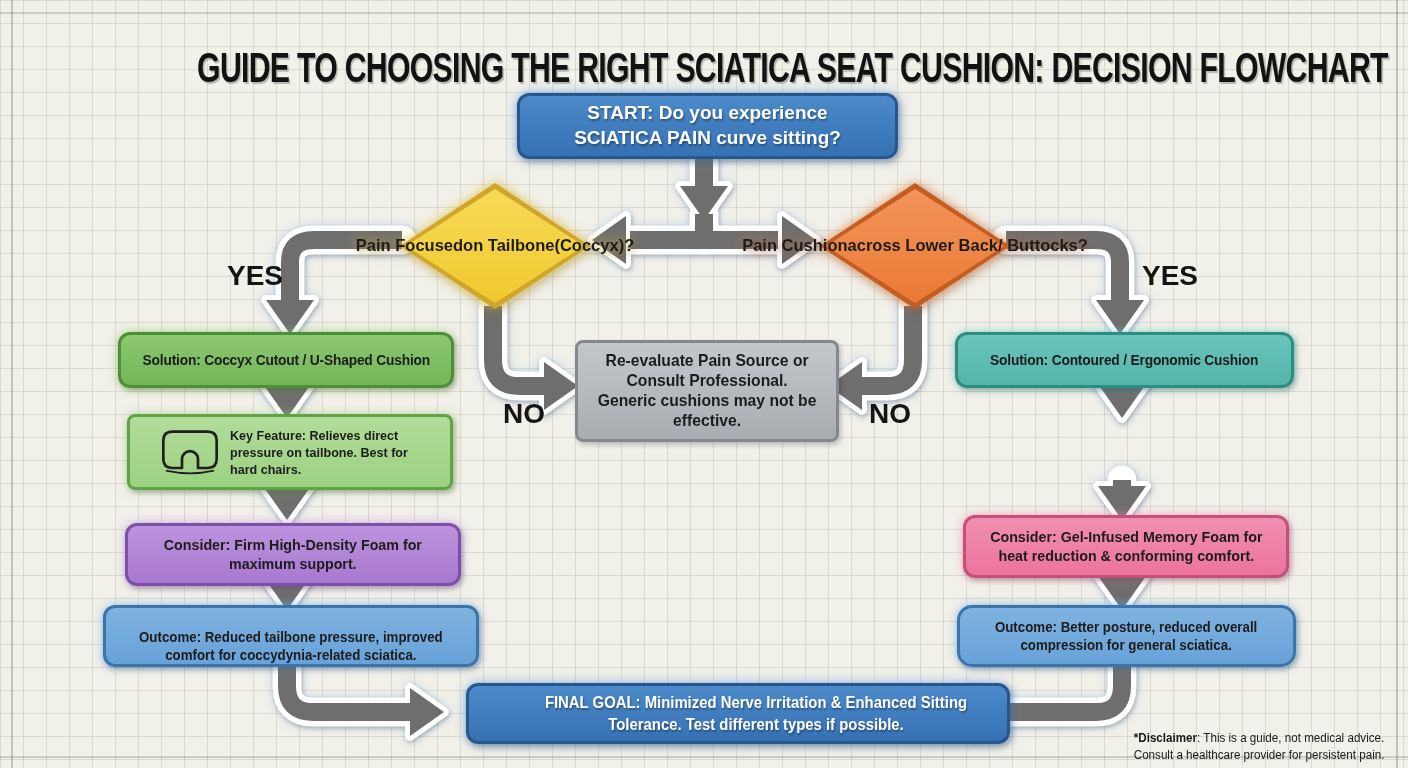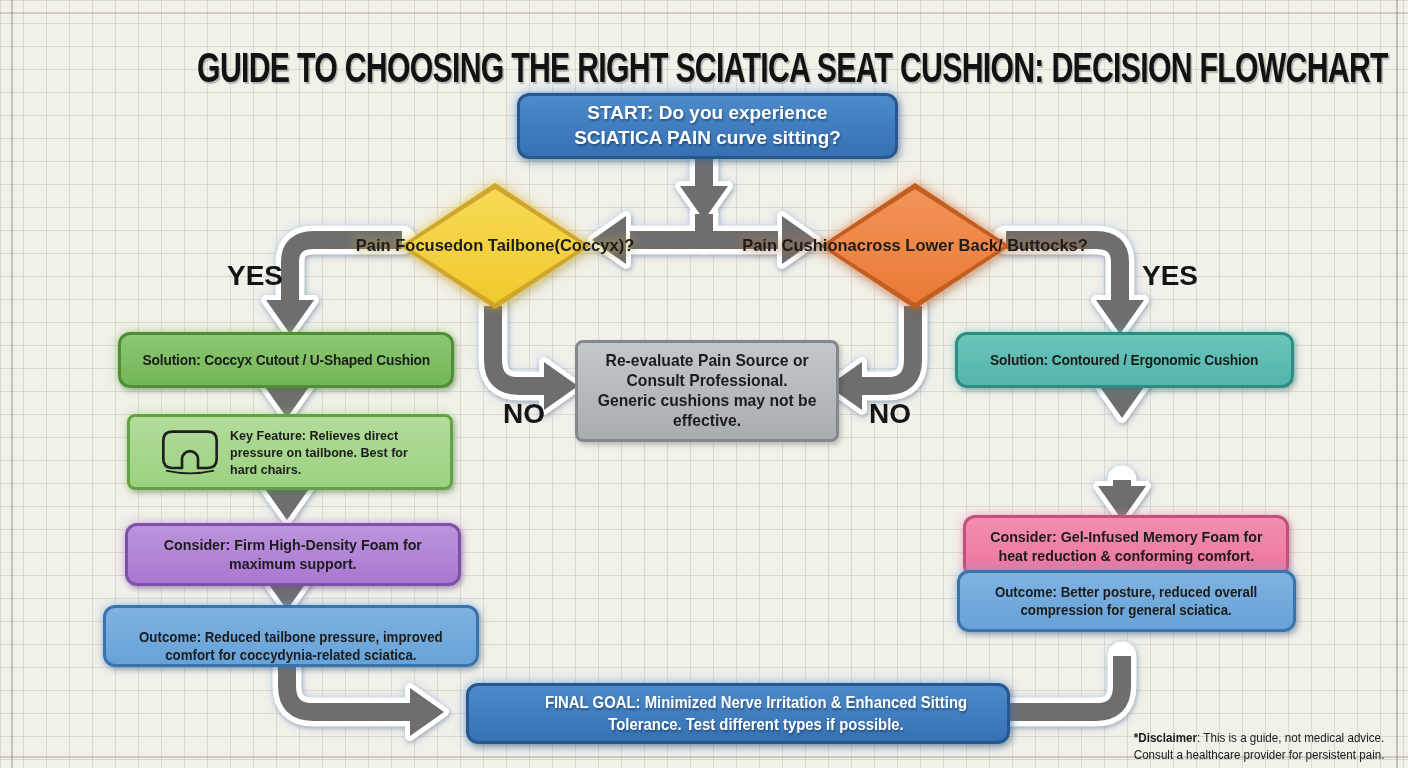--- a/index.html
+++ b/index.html
@@ -85,23 +85,23 @@
     background:linear-gradient(180deg,#bc93dd,#a878d0);border-color:#7e4ea8;
     box-shadow:2px 3px 5px rgba(0,0,0,.22),0 0 10px rgba(180,140,220,.7);margin-top:8px;}
   #n-con-right{left:963px;top:515px;width:320px;height:57px;
     background:linear-gradient(180deg,#f18fb1,#ec739d);border-color:#c44f7b;
     box-shadow:2px 3px 5px rgba(0,0,0,.22),0 0 10px rgba(240,140,175,.7);}
   #n-con-left .ln,#n-con-right .ln{font-size:15px;line-height:1.25;}
 
   #n-out-left{left:103px;top:605px;width:370px;height:56px;
     background:linear-gradient(180deg,#7fb2e0,#67a2d8);border-color:#3a74ac;
     box-shadow:2px 3px 5px rgba(0,0,0,.22),0 0 10px rgba(120,170,225,.75);align-items:flex-end;}
-  #n-out-right{left:957px;top:570px;width:333px;height:56px;
+  #n-out-right{left:957px;top:605px;width:333px;height:56px;
     background:linear-gradient(180deg,#7fb2e0,#67a2d8);border-color:#3a74ac;
-    box-shadow:2px 3px 5px rgba(0,0,0,.22),0 0 10px rgba(120,170,225,.75);}
+    box-shadow:2px 3px 5px rgba(0,0,0,.22),0 0 10px rgba(120,170,225,.75);border-radius:15px;}
   #n-out-left .ln,#n-out-right .ln{font-size:14px;line-height:1.3;}
 
   #n-final{left:466px;top:683px;width:502px;height:55px;
     background:linear-gradient(180deg,#4c8aca,#3671b3);border-color:#26578e;color:#fff;
     box-shadow:2px 3px 6px rgba(0,0,0,.28),0 0 12px rgba(110,165,230,.8);padding-left:36px;}
   #n-final .lines{transform:scaleX(.93);}
   #n-final .ln{font-size:16px;line-height:1.35;text-shadow:1px 1.5px 2px rgba(0,0,0,.35);}
 
   .edge-label{position:absolute;z-index:3;font-weight:bold;font-size:28px;color:#141414;}
   #lbl-yes-left{left:227px;top:260px;}

